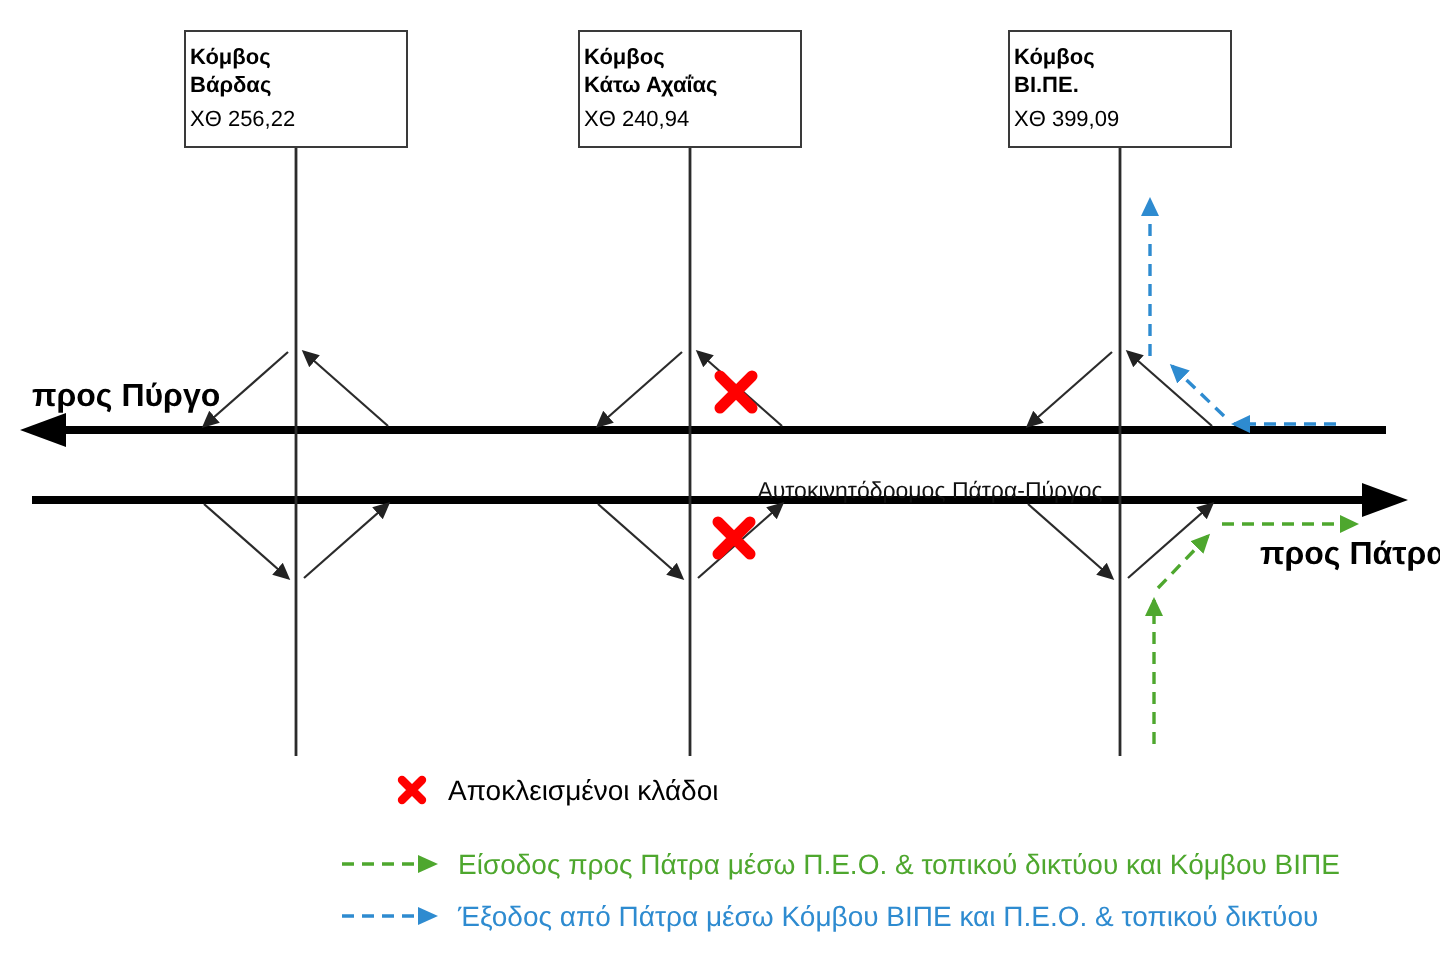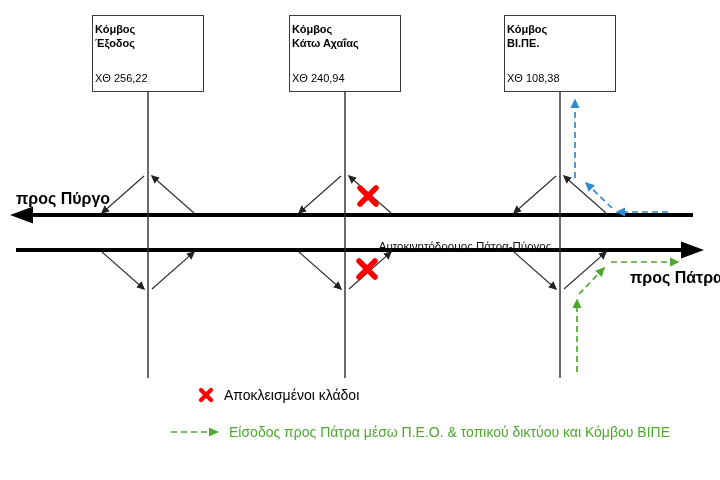--- a/index.html
+++ b/index.html
@@ -16,21 +16,21 @@
   .entry { stroke: var(--c-entry, #4ea72e); }
   .xmark { stroke: var(--c-closed, #ff0000); stroke-width:5.5; stroke-linecap:round; fill:none; }
   .mk-k     { fill:#222222; }
   .mk-exit  { fill: var(--c-exit, #2e8bd0); }
   .mk-entry { fill: var(--c-entry, #4ea72e); }
 
   
   .node-box { position:absolute; top:15px; width:112px; min-height:57px; background:#ffffff;
               border:1.2px solid #3a3a3a; padding:7px 2px 6px; font-size:11px; color:#000; }
   .node-type, .node-name { font-weight:700; line-height:1.25; }
-  .node-ch { margin-top:21px; line-height:1.2; }
+  .node-ch { margin-top:3px; line-height:1.2; }
 
   
   .dir-label  { position:absolute; font-size:16px; font-weight:700; color:#000; white-space:nowrap; }
   .road-label { position:absolute; font-size:11.5px; color:#111; text-align:center; white-space:nowrap;margin-top:16px; }
 
   
   .legend-row { position:absolute; display:flex; align-items:center; gap:9px; font-size:14px; color:#000;
                 white-space:nowrap; }
   .legend-row .legend-icon { flex:0 0 auto; display:block; }
   .xmark-s { stroke: var(--c-closed, #ff0000); stroke-width:4.2; stroke-linecap:round; fill:none; }
@@ -99,32 +99,32 @@
 
     <g>
       <line x1="577" y1="372" x2="577" y2="300" class="dash entry" marker-end="url(#ah-g)"></line>
       <line x1="579" y1="294" x2="604" y2="268" class="dash entry" marker-end="url(#ah-g)"></line>
       <line x1="611" y1="262" x2="678" y2="262" class="dash entry" marker-end="url(#ah-g)"></line>
     </g>
   </svg>
 
   <div class="node-box" style="left:92px;">
     <div class="node-type">Κόμβος</div>
-    <div class="node-name">Έξοδος</div>
+    <div class="node-name">Βάρδας</div>
     <div class="node-ch">ΧΘ 256,22</div>
   </div>
   <div class="node-box" style="left:289px;">
     <div class="node-type">Κόμβος</div>
     <div class="node-name">Κάτω Αχαΐας</div>
     <div class="node-ch">ΧΘ 240,94</div>
   </div>
   <div class="node-box" style="left:504px;">
     <div class="node-type">Κόμβος</div>
     <div class="node-name">ΒΙ.ΠΕ.</div>
-    <div class="node-ch">ΧΘ 108,38</div>
+    <div class="node-ch">ΧΘ 399,09</div>
   </div>
 
   <div class="dir-label" style="left:16px; top:190px;">προς Πύργο</div>
   <div class="dir-label" style="left:630px; top:269px;">προς Πάτρα</div>
   <div class="road-label" style="left:357px; top:224px; width:216px;">Αυτοκινητόδρομος Πάτρα-Πύργος</div>
 
   <div class="legend-row" style="left:197px; top:386px;">
     <svg class="legend-icon" width="18" height="18" viewBox="0 0 18 18">
       <path d="M4,4 L14,14 M4,14 L14,4" class="xmark-s"></path>
     </svg>
@@ -132,14 +132,21 @@
   </div>
 
   <div class="legend-row entry-text" style="left:170px; top:424px;">
     <svg class="legend-icon" width="50" height="12" viewBox="0 0 50 12">
       <line x1="1" y1="6" x2="39" y2="6" class="dash entry"></line>
       <polygon points="39,1.5 49,6 39,10.5" class="mk-entry"></polygon>
     </svg>
     <span>Είσοδος προς Πάτρα μέσω Π.Ε.Ο. &amp; τοπικού δικτύου και Κόμβου ΒΙΠΕ</span>
   </div>
 
+  <div class="legend-row exit-text" style="left:170px; top:450px;">
+    <svg class="legend-icon" width="50" height="12" viewBox="0 0 50 12">
+      <line x1="1" y1="6" x2="39" y2="6" class="dash exit"></line>
+      <polygon points="39,1.5 49,6 39,10.5" class="mk-exit"></polygon>
+    </svg>
+    <span>Έξοδος από Πάτρα μέσω Κόμβου ΒΙΠΕ και Π.Ε.Ο. &amp; τοπικού δικτύου</span>
+  </div>
 
 </div>
 
 </body></html>

